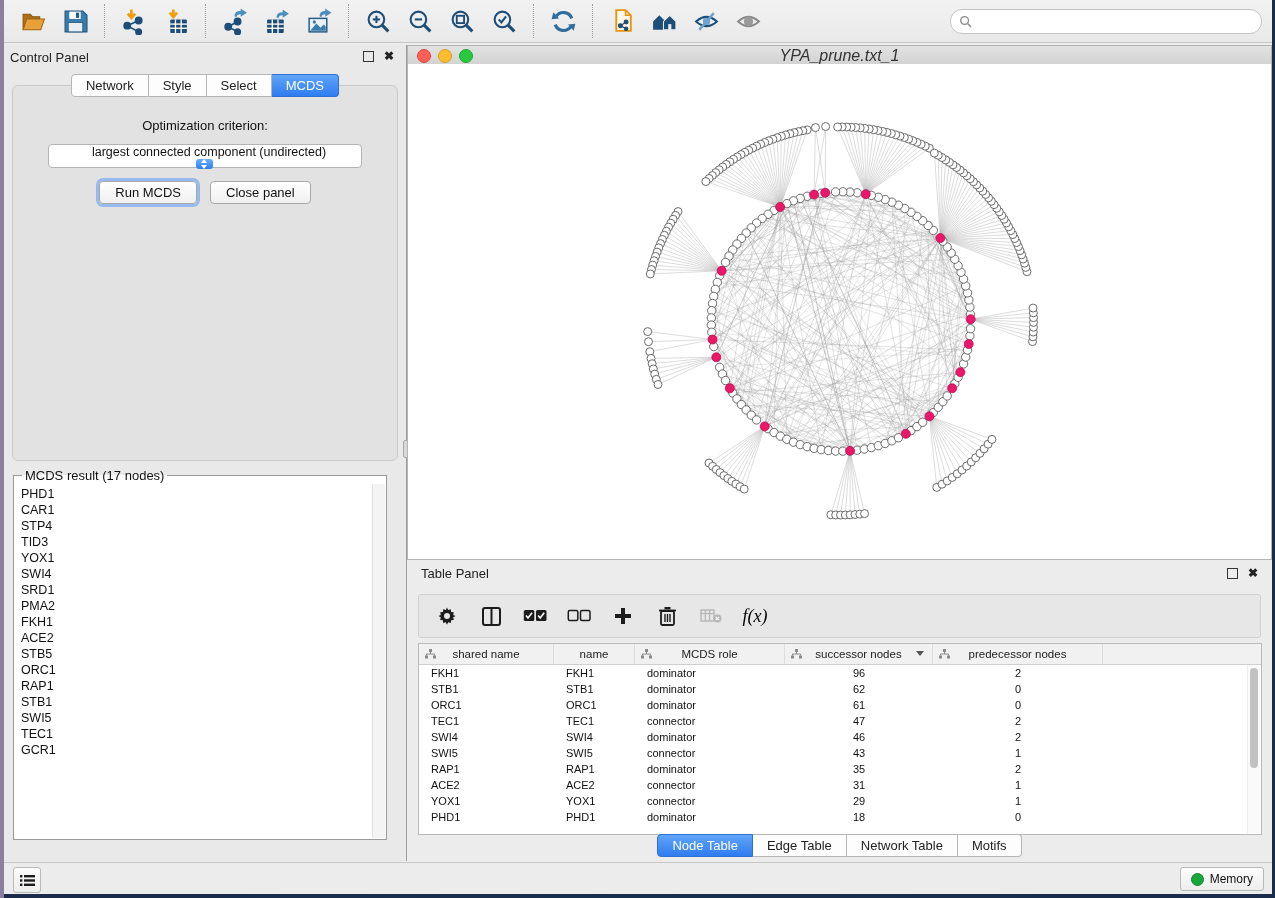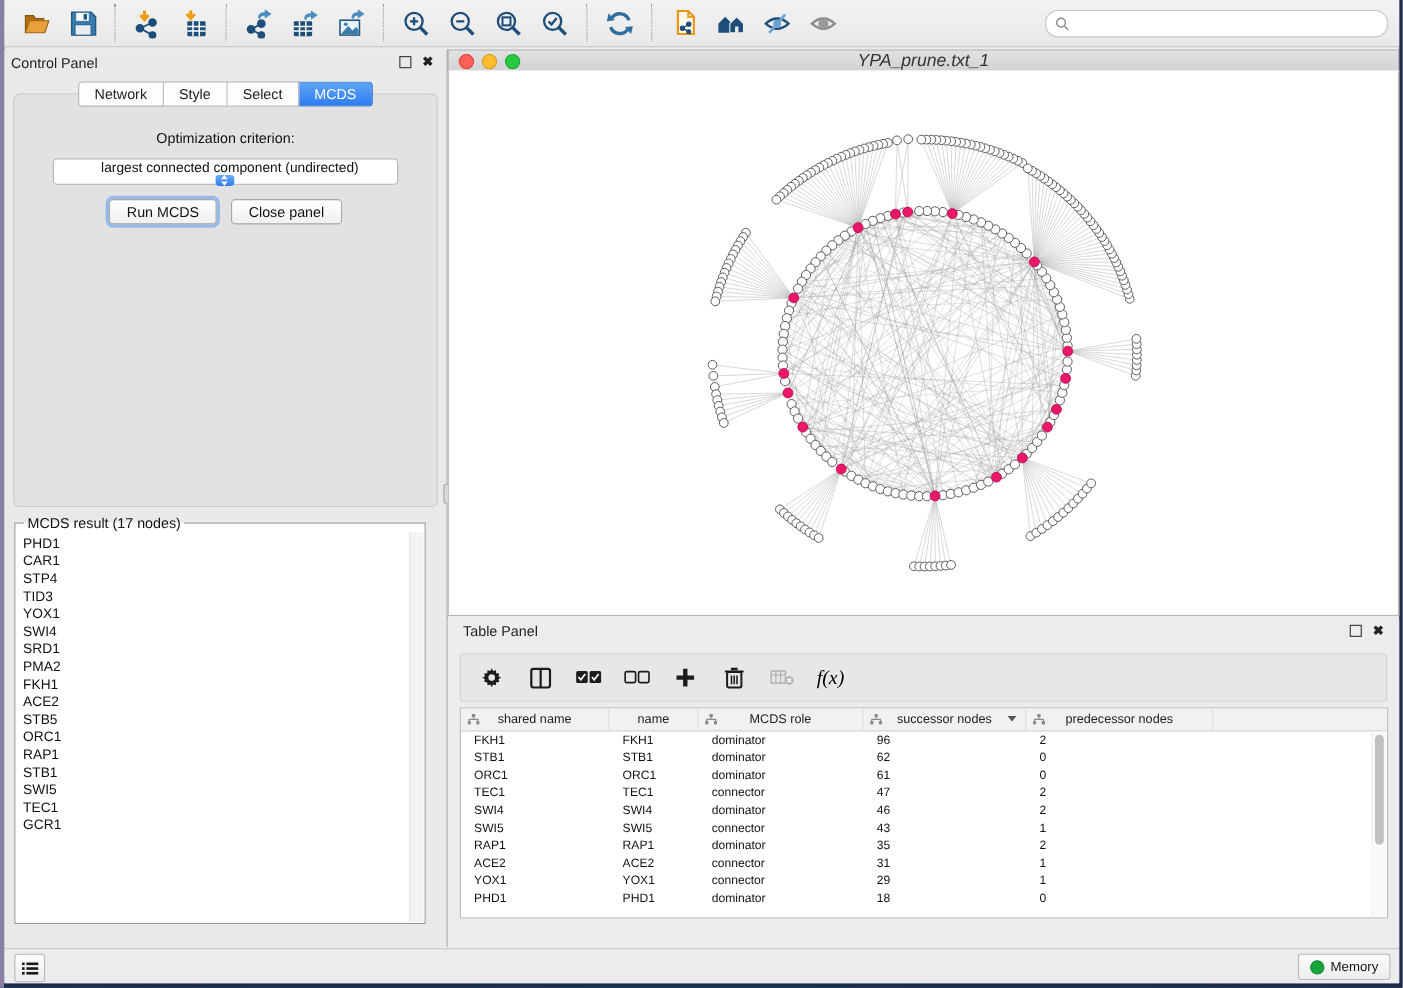--- a/index.html
+++ b/index.html
@@ -79,21 +79,21 @@
   .fx-label{font-family:"Liberation Serif",serif;font-style:italic;font-size:18px;}
   #tp-tablewrap{position:absolute;left:11px;right:10px;top:80px;height:190px;background:#fff;border:1px solid #b9b9b9;overflow:hidden;}
   #tp-header{display:grid;grid-template-columns:135px 81px 150px 148px 170px 1fr;height:20px;background:#f1f1f1;border-bottom:1px solid #cfcfcf;}
   .th-cell{position:relative;display:flex;align-items:center;justify-content:center;font-size:11.5px;color:#222;
     border-right:1px solid #ddd;gap:4px;cursor:pointer;}
   .th-cell:last-child,.th-cell.filler{border-right:none;}
   .tree-ic{position:absolute;left:6px;top:5px;}
   .sort-ic{position:absolute;right:8px;top:7px;width:0;height:0;border-left:4px solid transparent;border-right:4px solid transparent;border-top:5px solid #555;}
   .t-row{display:grid;grid-template-columns:135px 81px 150px 148px 170px 1fr;height:16px;cursor:default;}
   .t-cell{font-size:11px;color:#111;line-height:16px;padding:0 12px;white-space:nowrap;overflow:hidden;}
-  .t-cell.num{text-align:left;}
+  .t-cell.num{text-align:center;}
   #tp-vscroll{position:absolute;right:1px;top:21px;width:12px;bottom:1px;background:#fafafa;border-left:1px solid #eee;}
   #tp-vthumb{position:absolute;left:1.5px;top:3px;width:8px;height:100px;background:#c1c1c1;border-radius:4px;cursor:pointer;}
   #tp-tabs{position:absolute;left:0;right:0;top:271px;display:flex;justify-content:center;}
 
   
   #status-bar{position:absolute;left:0;top:862px;width:100%;height:31px;background:#ececec;border-top:1px solid #c6c6c6;}
   #menu-list-btn{position:absolute;left:9px;top:4px;width:26px;height:24px;background:linear-gradient(#fdfdfd,#ededed);
     border:1px solid #b9b9b9;border-radius:3px;display:flex;align-items:center;justify-content:center;cursor:pointer;}
   #memory-btn{position:absolute;right:8px;top:4px;height:22px;background:linear-gradient(#fdfdfd,#ededed);
     border:1px solid #b9b9b9;border-radius:3px;display:flex;align-items:center;gap:6px;padding:0 10px;cursor:pointer;}
@@ -1250,20 +1250,26 @@
               <div class="t-cell">dominator</div>
               <div class="t-cell num">18</div>
               <div class="t-cell num">0</div>
               <div class="t-cell"></div>
             </div>
           </div>
       <div id="tp-vscroll">
             <div id="tp-vthumb"></div>
           </div>
     </div>
+    <div id="tp-tabs">
+          <span class="seg-tab active">Node Table</span>
+          <span class="seg-tab">Edge Table</span>
+          <span class="seg-tab">Network Table</span>
+          <span class="seg-tab">Motifs</span>
+        </div>
   </div>
 
   <div id="status-bar">
     <span id="menu-list-btn">
       <svg width="15" height="13" viewBox="0 0 15 13">
             <g fill="#1c1c1c">
               <rect x="0" y="1" width="2.4" height="2.4"></rect>
               <rect x="4" y="1" width="11" height="2.4"></rect>
               <rect x="0" y="5.3" width="2.4" height="2.4"></rect>
               <rect x="4" y="5.3" width="11" height="2.4"></rect>

